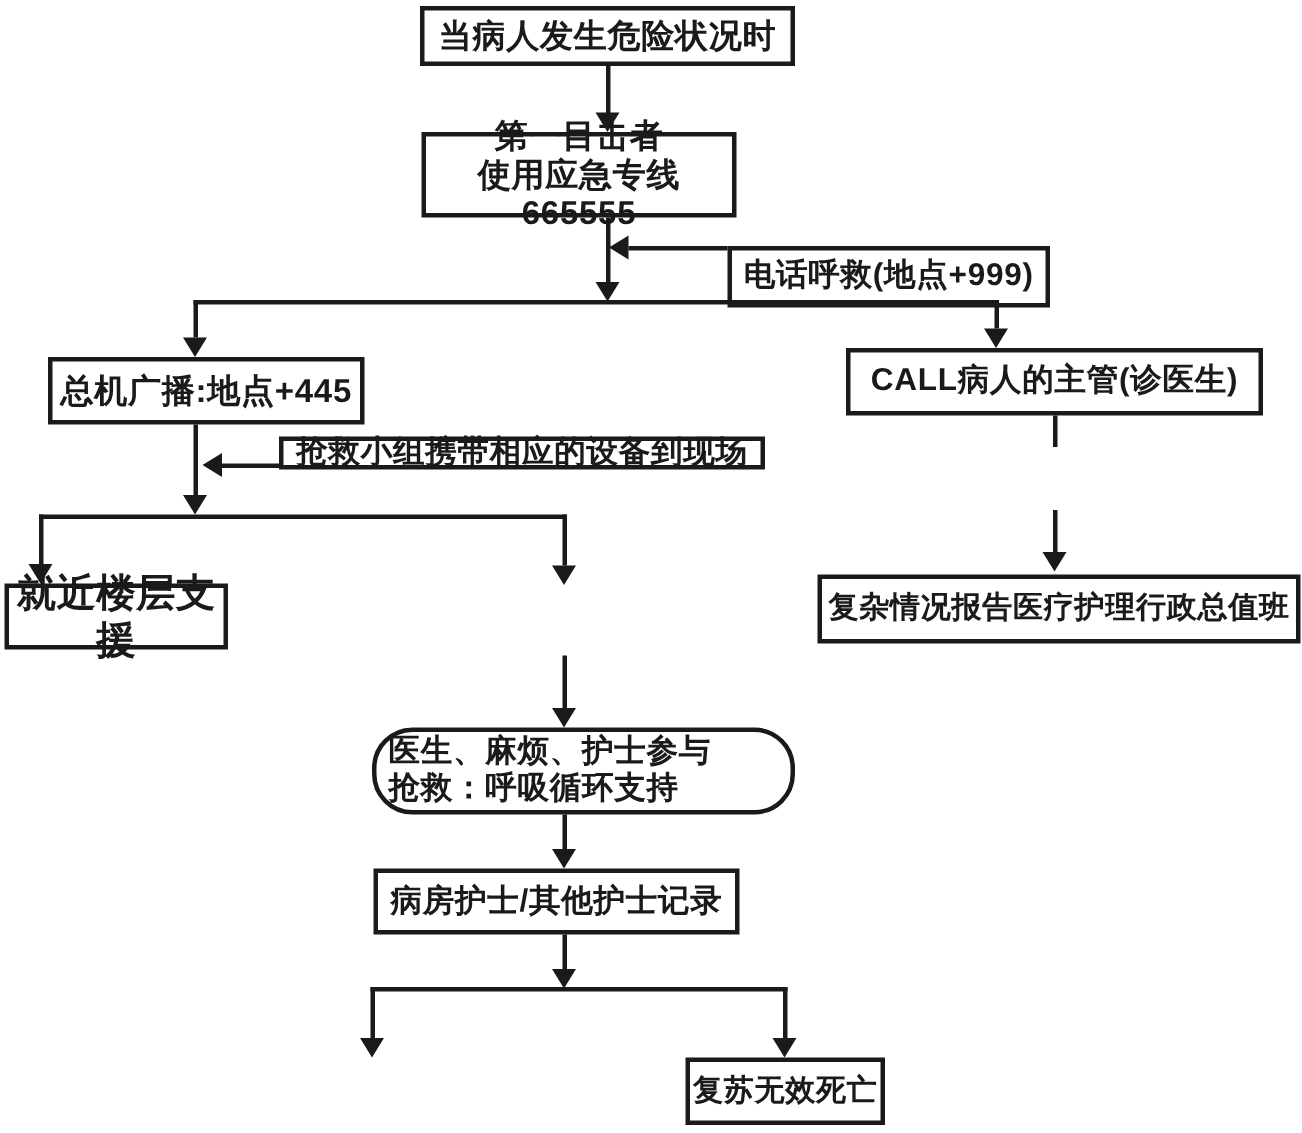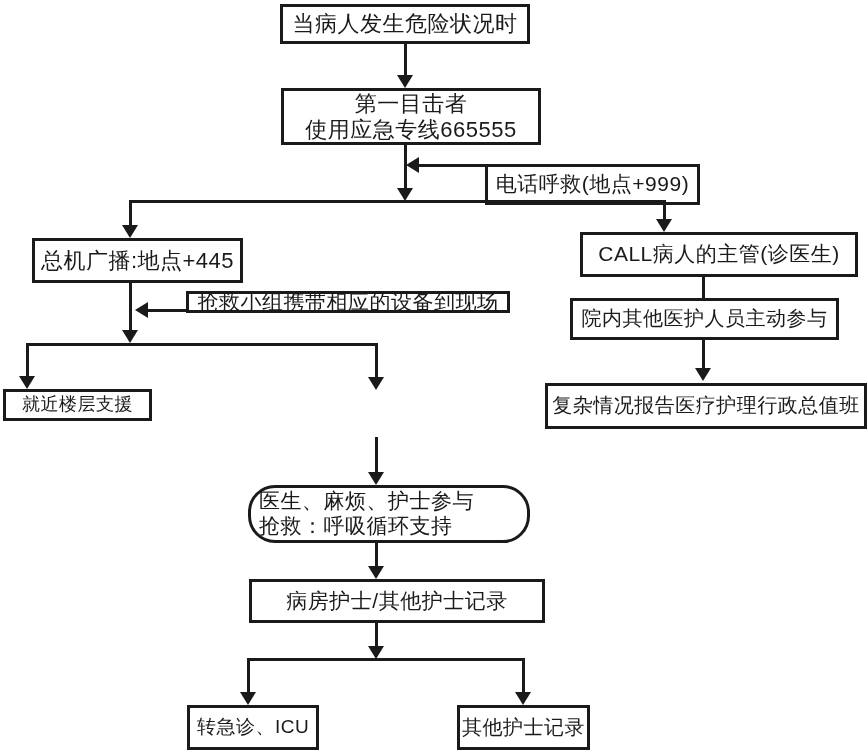--- a/index.html
+++ b/index.html
@@ -9,21 +9,21 @@
     background:var(--bg,#fff);
     font-family:"Liberation Sans",sans-serif;
     overflow:hidden;
   }
   .box{
     position:absolute;
     box-sizing:border-box;
     border:3px solid var(--line,#1a1a1a);
     background:var(--bg,#fff);
     color:var(--ink,#1a1a1a);
-    font-weight:400;
+    font-weight:700;
     display:flex;align-items:center;justify-content:center;
     text-align:center;
     white-space:pre-line;
     line-height:1.18;
     letter-spacing:0.5px;
   }
   .box.left-align{justify-content:flex-start;text-align:left;padding-left:8px;border-radius:27px;}
   .vline,.hline{position:absolute;background:var(--line,#1a1a1a);}
   .ah-down{
     position:absolute;width:0;height:0;
@@ -38,46 +38,44 @@
     border-right:13px solid var(--line,#1a1a1a);
   }
 </style>
 </head>
 <body>
 
 <div id="canvas">
 
   <div class="box" style="left:280px;top:4px;width:250px;height:40px;font-size:22px;">当病人发生危险状况时</div>
 
-  <div class="box" style="left:281px;top:88px;width:260px;height:57px;font-size:22px;">第一目击者
+  <div class="box" style="left:281px;top:88px;width:210px;height:57px;font-size:22px;">第一目击者
 使用应急专线665555</div>
 
   <div class="box" style="left:485px;top:164px;width:215px;height:41px;font-size:21px;">电话呼救(地点+999)</div>
 
   <div class="box" style="left:32px;top:238px;width:211px;height:45px;font-size:22px;">总机广播:地点+445</div>
 
   <div class="box" style="left:186px;top:291px;width:324px;height:22px;font-size:21px;">抢救小组携带相应的设备到现场</div>
 
-  <div class="box" style="left:564px;top:232px;width:278px;height:45px;font-size:21px;margin-left:16px;">CALL病人的主管(诊医生)</div>
+  <div class="box" style="left:564px;top:232px;width:278px;height:45px;font-size:21px;">CALL病人的主管(诊医生)</div>
 
-  <div class="box" style="left:570px;top:298px;width:269px;height:42px;font-size:20px;">院内其他医护人员主动参与</div>
 
   <div class="box" style="left:545px;top:383px;width:322px;height:46px;font-size:20px;">复杂情况报告医疗护理行政总值班</div>
 
-  <div class="box" style="left:3px;top:389px;width:149px;height:32px;font-size:18px;">就近楼层支援</div>
+  <div class="box" style="left:3px;top:389px;width:149px;height:44px;font-size:26px;">就近楼层支援</div>
 
 
   <div class="box left-align" style="left:248px;top:485px;width:282px;height:58px;font-size:21px;">医生、麻烦、护士参与
 抢救：呼吸循环支持</div>
 
-  <div class="box" style="left:249px;top:579px;width:296px;height:44px;font-size:21px;">病房护士/其他护士记录</div>
+  <div class="box" style="left:249px;top:579px;width:244px;height:44px;font-size:21px;">病房护士/其他护士记录</div>
 
-  <div class="box" style="left:187px;top:705px;width:132px;height:45px;font-size:19px;">转急诊、ICU</div>
 
-  <div class="box" style="left:457px;top:705px;width:133px;height:45px;font-size:20px;">其他护士记录</div>
+  <div class="box" style="left:457px;top:705px;width:133px;height:45px;font-size:20px;">复苏无效死亡</div>
 
   <div class="vline" style="left:404px;top:44px;width:3px;height:32px;"></div>
   <div class="ah-down" style="left:397px;top:75px;"></div>
 
   <div class="vline" style="left:404px;top:145px;width:3px;height:43px;"></div>
   <div class="ah-down" style="left:397px;top:188px;"></div>
 
   <div class="ah-left" style="left:406px;top:157px;"></div>
   <div class="hline" style="left:419px;top:164px;width:66px;height:3px;"></div>
 

